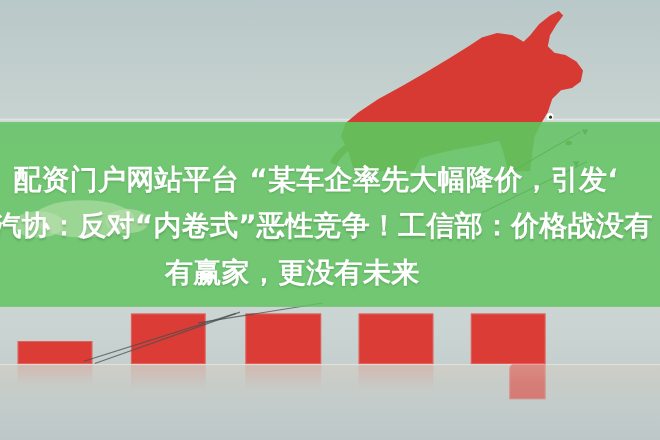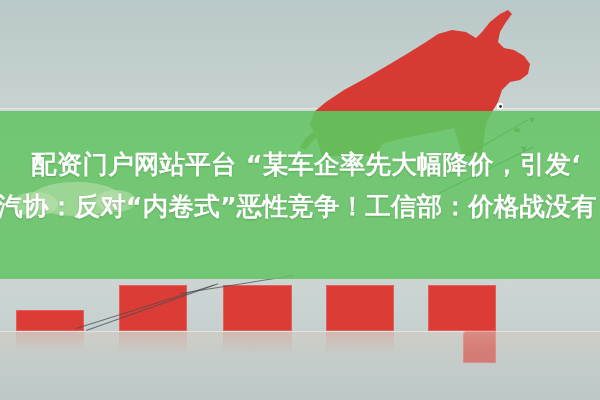--- a/index.html
+++ b/index.html
@@ -118,21 +118,20 @@
     position: absolute;
     left: 0;
     top: 118px;
     width: 600px;
     height: 160px;
     color: #ffffff;
     font-size: 25.5px;
     font-weight: bold;
     line-height: 42px;
     letter-spacing: .2px;
-    text-align: center;
     white-space: nowrap;
     padding-top: 25px;
     box-sizing: border-box;
     text-shadow: 0 1px 2px rgba(40,90,40,.30);
   }
   .hl-line { display: block; }
   .hl-1 { margin-left: 12px; }
   .hl-2 { margin-left: -6px; }
   .hl-3 { margin-left: 150px; }
 </style>
@@ -195,15 +194,16 @@
   <div class="arrowhead" style="left:522px; top:145px; transform:rotate(-28deg);"></div>
 
   <div class="greenband"></div>
   <div class="cloud" style="left:30px; top:182px; width:92px; height:34px;"></div>
   <div class="cloud" style="left:12px; top:192px; width:46px; height:24px;"></div>
   <div class="cloud" style="left:96px; top:190px; width:40px; height:22px;"></div>
 
   <div class="headline">
     <span class="hl-line hl-1">配资门户网站平台 “某车企率先大幅降价，引发‘</span>
     <span class="hl-line hl-2">汽协：反对“内卷式”恶性竞争！工信部：价格战没有</span>
+    <span class="hl-line hl-3">有赢家，更没有未来</span>
   </div>
 
 </div>
 
 </body></html>

